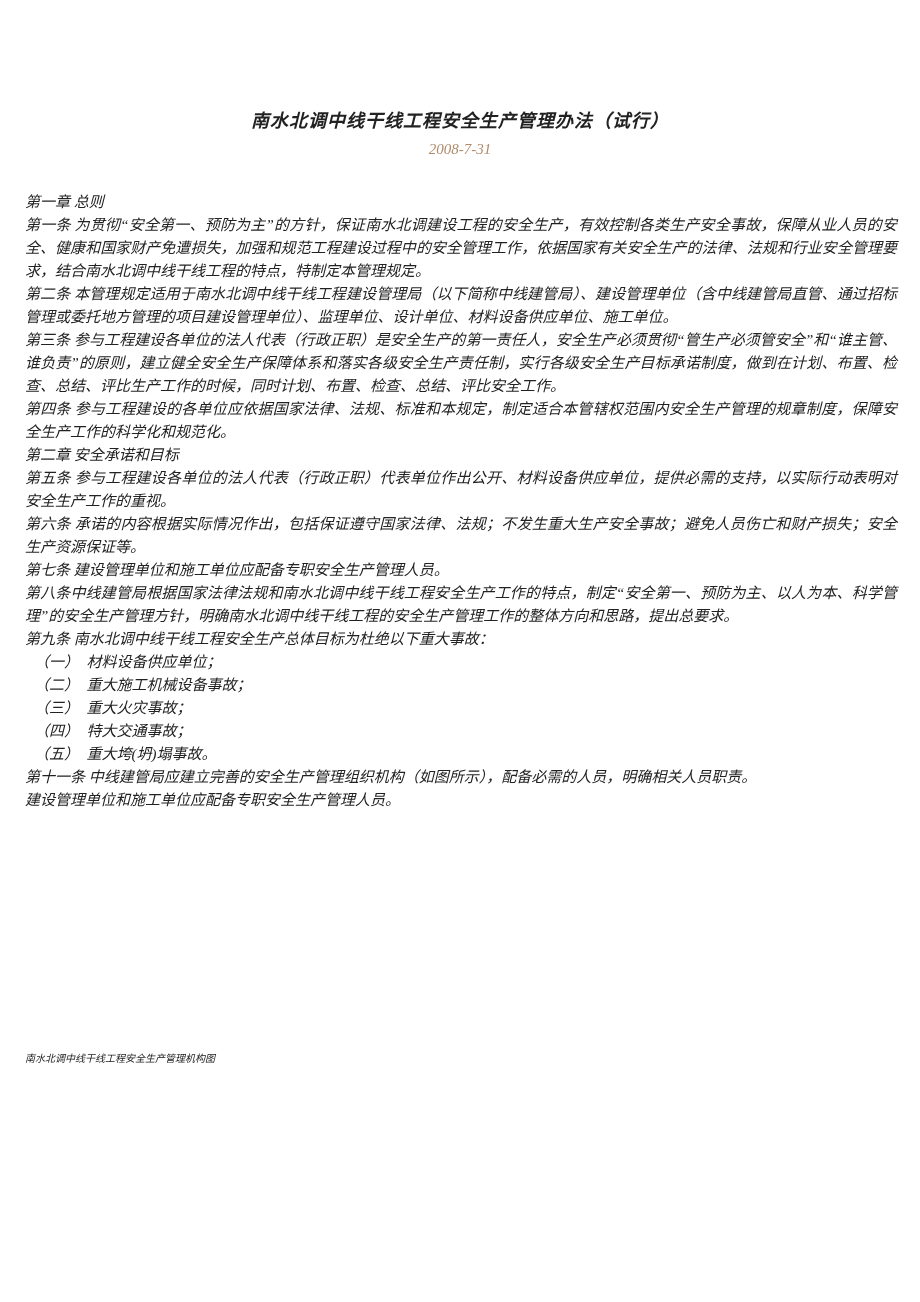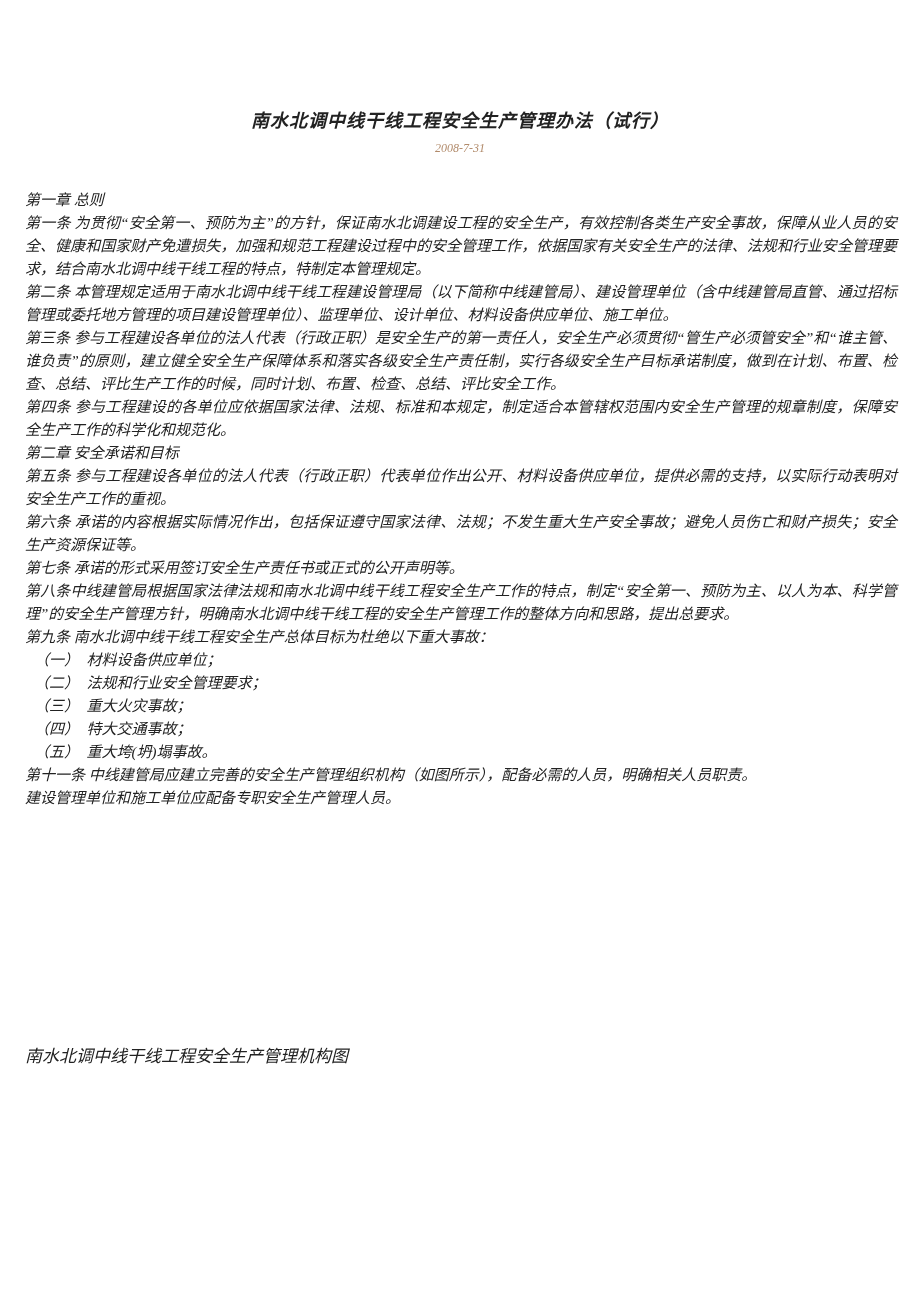--- a/index.html
+++ b/index.html
@@ -28,40 +28,40 @@
     padding-top:106px;
     text-align:center;
     font-size:18px;
     font-weight:bold;
     letter-spacing:1px;
     color:var(--body-text);
   }
   .doc-date{
     margin-top:9px;
     text-align:center;
-    font-size:12px;
+    font-size:15px;
     color:var(--date-text);
   }
   .doc-body{
     margin:33px 23px 0 25px;
     font-size:15px;
     line-height:23px;
     text-align:justify;
     text-justify:inter-ideograph;
   }
   .para{
     margin:0;
     padding:0;
   }
   .list-item{
     padding-left:9px;
   }
   .figure-caption{
     margin:235px 0 0 0;
-    font-size:17px;
+    font-size:10px;
     line-height:23px;
   }
 </style>
 </head>
 <body>
 
 <div class="page">
 
   <h1 class="doc-title">南水北调中线干线工程安全生产管理办法（试行）</h1>
 
@@ -69,25 +69,25 @@
 
   <div class="doc-body">
     <p class="para">第一章 总则</p>
     <p class="para">第一条 为贯彻“安全第一、预防为主”的方针，保证南水北调建设工程的安全生产，有效控制各类生产安全事故，保障从业人员的安全、健康和国家财产免遭损失，加强和规范工程建设过程中的安全管理工作，依据国家有关安全生产的法律、法规和行业安全管理要求，结合南水北调中线干线工程的特点，特制定本管理规定。</p>
     <p class="para">第二条 本管理规定适用于南水北调中线干线工程建设管理局（以下简称中线建管局）、建设管理单位（含中线建管局直管、通过招标管理或委托地方管理的项目建设管理单位）、监理单位、设计单位、材料设备供应单位、施工单位。</p>
     <p class="para">第三条 参与工程建设各单位的法人代表（行政正职）是安全生产的第一责任人，安全生产必须贯彻“管生产必须管安全”和“谁主管、谁负责”的原则，建立健全安全生产保障体系和落实各级安全生产责任制，实行各级安全生产目标承诺制度，做到在计划、布置、检查、总结、评比生产工作的时候，同时计划、布置、检查、总结、评比安全工作。</p>
     <p class="para">第四条 参与工程建设的各单位应依据国家法律、法规、标准和本规定，制定适合本管辖权范围内安全生产管理的规章制度，保障安全生产工作的科学化和规范化。</p>
     <p class="para">第二章 安全承诺和目标</p>
     <p class="para">第五条 参与工程建设各单位的法人代表（行政正职）代表单位作出公开、材料设备供应单位，提供必需的支持，以实际行动表明对安全生产工作的重视。</p>
     <p class="para">第六条 承诺的内容根据实际情况作出，包括保证遵守国家法律、法规；不发生重大生产安全事故；避免人员伤亡和财产损失；安全生产资源保证等。</p>
-    <p class="para">第七条 承诺的形式采用签订安全生产责任书或正式的公开声明等。</p>
+    <p class="para">第七条 建设管理单位和施工单位应配备专职安全生产管理人员。</p>
     <p class="para">第八条中线建管局根据国家法律法规和南水北调中线干线工程安全生产工作的特点，制定“安全第一、预防为主、以人为本、科学管理”的安全生产管理方针，明确南水北调中线干线工程的安全生产管理工作的整体方向和思路，提出总要求。</p>
     <p class="para">第九条 南水北调中线干线工程安全生产总体目标为杜绝以下重大事故：</p>
     <p class="para list-item">（一）　材料设备供应单位；</p>
-    <p class="para list-item">（二）　法规和行业安全管理要求；</p>
+    <p class="para list-item">（二）　重大施工机械设备事故；</p>
     <p class="para list-item">（三）　重大火灾事故；</p>
     <p class="para list-item">（四）　特大交通事故；</p>
     <p class="para list-item">（五）　重大垮(坍)塌事故。</p>
     <p class="para">第十一条 中线建管局应建立完善的安全生产管理组织机构（如图所示），配备必需的人员，明确相关人员职责。</p>
     <p class="para">建设管理单位和施工单位应配备专职安全生产管理人员。</p>
 
     <p class="figure-caption">南水北调中线干线工程安全生产管理机构图</p>
   </div>
 
 </div>

